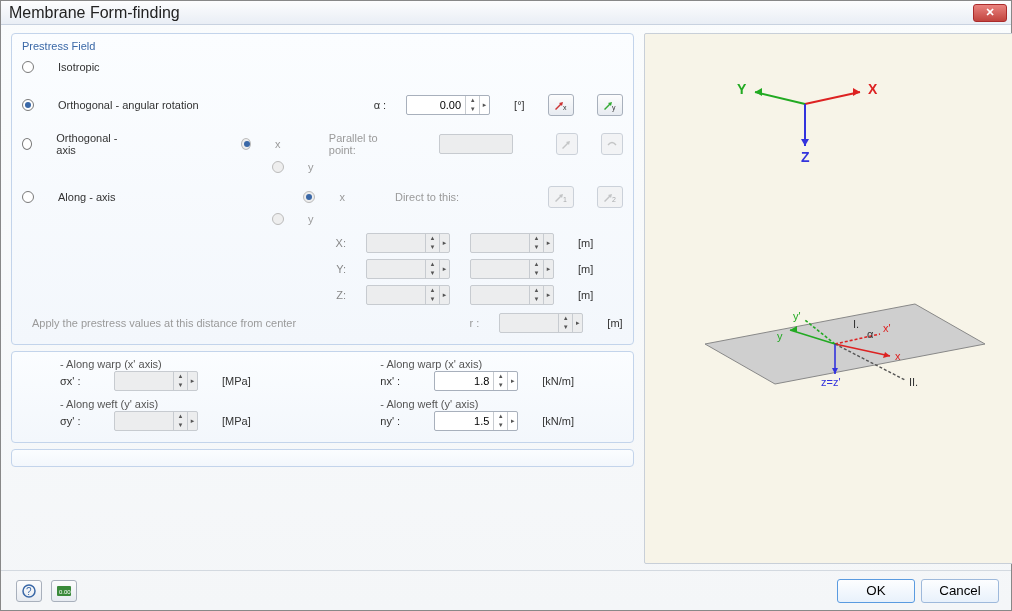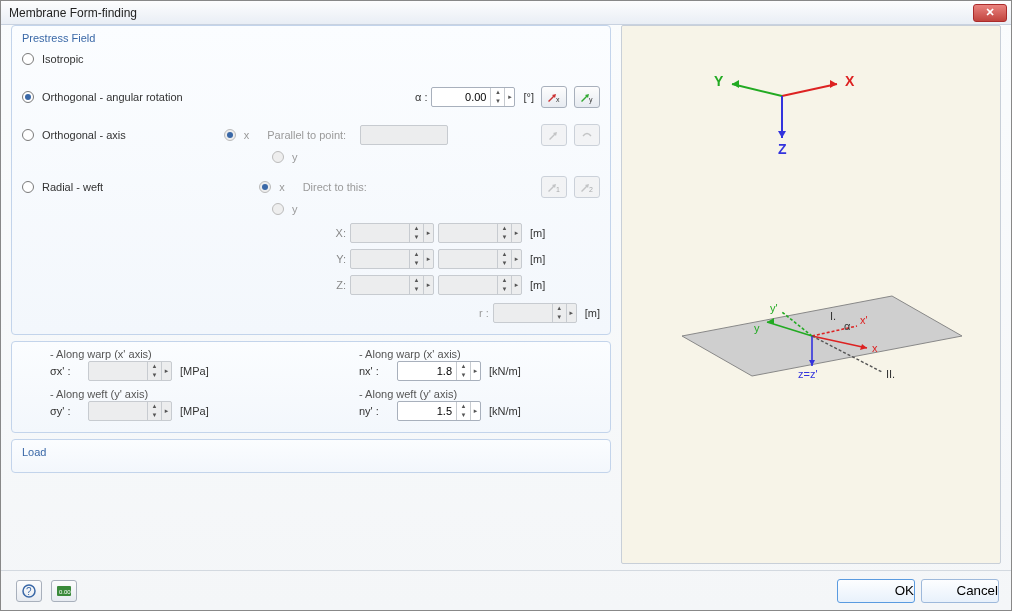--- a/index.html
+++ b/index.html
@@ -1,44 +1,44 @@
 <!DOCTYPE html>
 <html><head>
 <meta charset="utf-8">
 <style>
 * { box-sizing: border-box; margin: 0; padding: 0; }
 body { font-family: "Segoe UI", Tahoma, sans-serif; font-size: 11px; background: #fff; color: #333; }
 .window { width: 1012px; height: 611px; border: 1px solid #888; background: linear-gradient(#fafcfd,#f4f6f8); display: flex; flex-direction: column; }
 .titlebar { height: 24px; background: linear-gradient(#fdfdfe,#e9eef5); border-bottom: 1px solid #c8d2e0; display: flex; align-items: center; padding: 0 4px 0 8px; }
-.titlebar .title { flex: 1; font-size: 12px; color: #232323; }
+.titlebar .title { flex: 1; font-size: 16px; color: #232323; }
 .close-btn { width: 34px; height: 18px; border: 1px solid #aa2b2b; border-radius: 3px; background: linear-gradient(#e9837f,#c1443e); color: #fff; text-align: center; font-weight: bold; font-size: 11px; line-height: 14px; cursor: pointer; }
-.body { flex: 1; display: flex; padding: 0 10px 6px 10px; gap: 10px; }
+.body { flex: 1; display: flex; padding: 8px 10px 6px 10px; gap: 10px; }
 .left { flex: 1; display: flex; flex-direction: column; gap: 6px; }
 .right { width: 380px; border: 1px solid #c8cfd8; background: #f7f4e8; border-radius: 2px; position: relative; }
 .group { border: 1px solid #c3d4eb; border-radius: 4px; background: linear-gradient(#fbfdff,#f3f7fc); padding: 6px 10px 10px 10px; }
 .group .group-title { color: #3a68a7; font-size: 11px; margin-bottom: 4px; }
-.row { display: flex; align-items: center; min-height: 22px; gap: 4px; }
+.row { display: flex; align-items: center; min-height: 22px; gap: 20px; }
 .radio { display: inline-block; width: 12px; height: 12px; border: 1px solid #7a7a7a; border-radius: 50%; background: #fff; position: relative; margin-right: 4px; }
 .radio.checked::after { content: ""; position: absolute; width: 6px; height: 6px; background: #3a68a7; border-radius: 50%; top: 2px; left: 2px; }
 .radio.disabled { border-color: #bbb; background: #eee; }
 .label-disabled { color: #9a9a9a; }
-.indent { margin-left: 28px; }
+.indent { margin-left: 38px; }
 .spin { display: inline-flex; align-items: stretch; border: 1px solid #a8b0bc; background: #fff; height: 20px; border-radius: 2px; }
 .spin.disabled { background: #ecedee; border-color: #c7cbd0; }
 .spin input { border: none; width: 58px; text-align: right; padding: 0 4px; font-size: 11px; background: transparent; outline: none; }
 .spin .arrows { width: 14px; display: flex; flex-direction: column; border-left: 1px solid #c7cbd0; }
 .spin .arrows span { flex: 1; font-size: 6px; text-align: center; line-height: 8px; color: #555; cursor: pointer; }
 .spin .side { width: 10px; display: flex; align-items: center; justify-content: center; border-left: 1px solid #c7cbd0; font-size: 7px; color: #555; cursor: pointer; }
 .unit { color: #333; margin-left: 4px; }
 .iconbtn { width: 26px; height: 22px; border: 1px solid #a8b0bc; border-radius: 3px; background: linear-gradient(#fdfdfd,#e7ebf1); display: inline-flex; align-items: center; justify-content: center; font-size: 10px; cursor: pointer; margin-left: 3px; }
 .iconbtn.disabled { opacity: 0.55; cursor: default; background: #eee; }
 .sub-label { color: #555; }
 .footer { height: 40px; border-top: 1px solid #d3d9e0; display: flex; align-items: center; padding: 0 12px; gap: 6px; }
 .footer .spacer { flex: 1; }
-.dlg-btn { min-width: 78px; height: 24px; border: 1px solid #9eb9db; border-radius: 3px; background: linear-gradient(#fdfeff,#e8f1fb); cursor: pointer; text-align: right; }
+.dlg-btn { min-width: 78px; height: 24px; border: 1px solid #9eb9db; border-radius: 3px; background: linear-gradient(#fdfeff,#e8f1fb); cursor: pointer; }
 .small-coord-label { width: 24px; text-align: right; color: #888; }
 .field-col { display: flex; flex-direction: column; gap: 4px; }
 svg { display: block; }
 </style>
 </head>
 <body>
 
 <div class="window">
   <div class="titlebar">
     <span class="title">Membrane Form-finding</span>
@@ -113,21 +113,21 @@
         </div>
         <div class="row indent" style="margin-left:250px">
           <span class="radio disabled"></span>
           <span class="label-disabled">y</span>
         </div>
 
         <div style="height:8px"></div>
 
         <div class="row">
           <span class="radio"></span>
-          <span>Radial - weft</span>
+          <span>Along - axis</span>
           <div style="width:148px"></div>
           <span class="radio disabled checked"></span>
           <span class="label-disabled">x</span>
           <span style="width:10px"></span>
           <span class="label-disabled">Direct to this:</span>
           <div style="flex:1"></div>
           <span class="iconbtn disabled">
             <svg width="16" height="14">
                 <path d="M2 11 L7 6 L6 5 L10 4 L9 8 L8 7 L3 12 Z" fill="#999"></path>
                 <text x="10" y="12" font-size="7" fill="#666">1</text>
@@ -202,20 +202,21 @@
                   <span>▲</span>
                   <span>▼</span>
                 </div>
                 <div class="side">▸</div>
               </div>
             <span class="unit label-disabled">[m]</span>
           </div>
         </div>
 
         <div class="row" style="margin-top:6px">
+          <span class="label-disabled indent" style="margin-left:10px">Apply the prestress values at this distance from center</span>
           <div style="flex:1"></div>
           <span class="label-disabled">r :</span>
           <div class="spin disabled">
               <input disabled="" style="">
               <div class="arrows">
                 <span>▲</span>
                 <span>▼</span>
               </div>
               <div class="side">▸</div>
             </div>
@@ -278,21 +279,20 @@
                   </div>
                   <div class="side">▸</div>
                 </div>
               <span class="unit">[kN/m]</span>
             </div>
           </div>
         </div>
       </div>
 
       <div class="group">
-        <div class="group-title">Load</div>
       </div>
 
     </div>
 
     <div class="right">
       <svg width="378" height="520">
 
         <g transform="translate(160,70)">
           <line x1="0" y1="0" x2="55" y2="-12" stroke="#d22" stroke-width="2"></line>
           <polygon points="55,-12 48,-8 48,-16" fill="#d22"></polygon>

